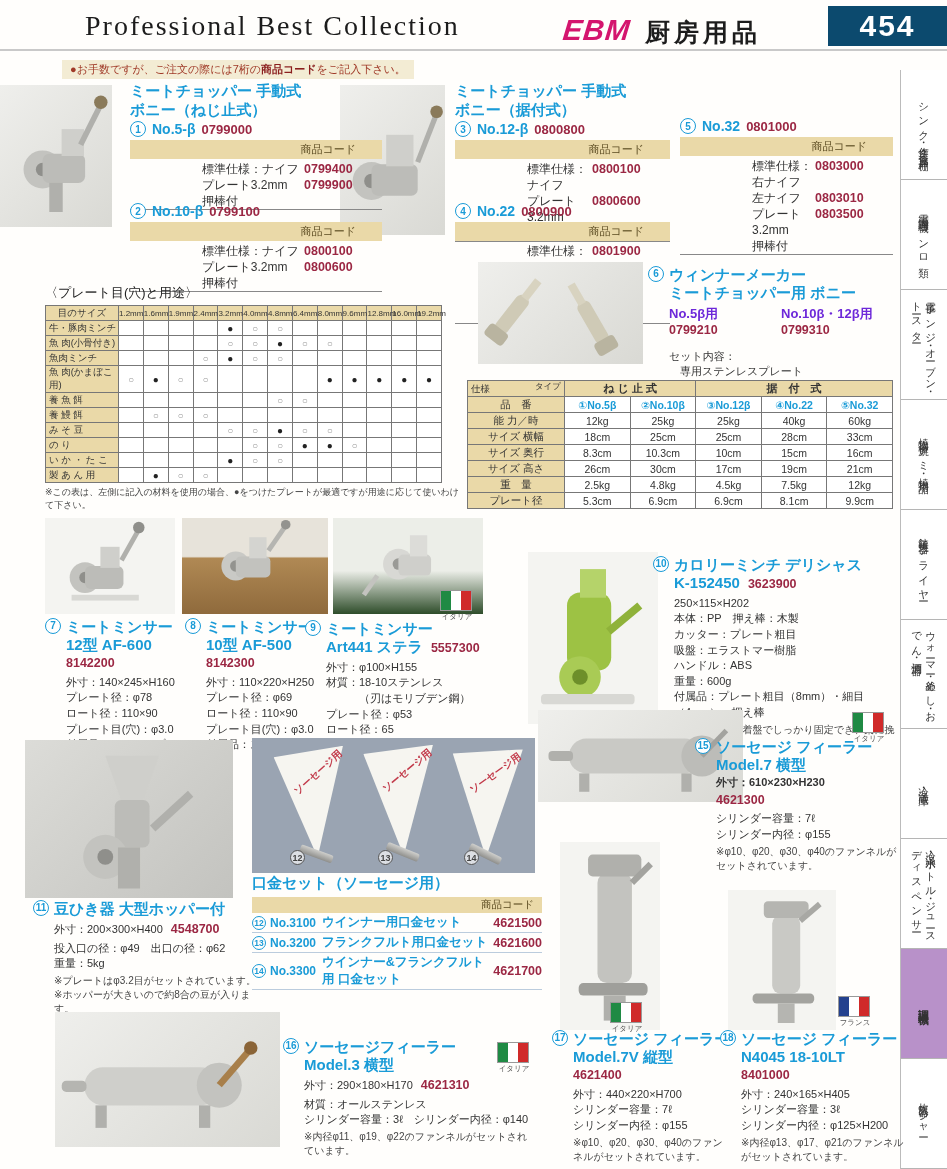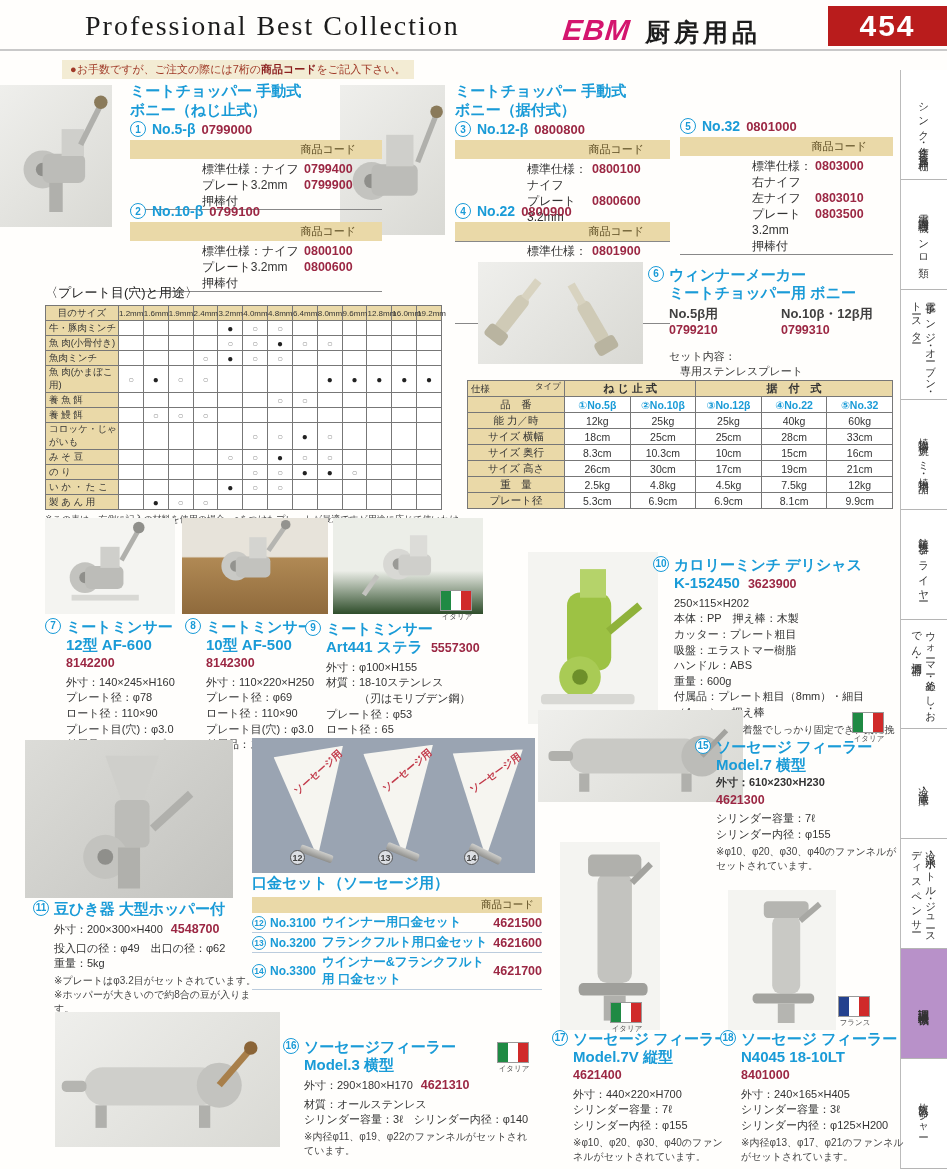--- a/index.html
+++ b/index.html
@@ -6,21 +6,21 @@
   body{font-family:"Liberation Sans","DejaVu Sans",sans-serif;color:#333;}
   #page{position:relative;width:947px;height:1169px;background:#fffefc;overflow:hidden;}
 
   
   .h-title{position:absolute;left:85px;top:10px;font-family:"Liberation Serif","DejaVu Serif",serif;
            font-size:28px;letter-spacing:2px;color:#1c1c1c;}
   .h-brand{position:absolute;left:563px;top:14px;font-size:29px;font-weight:bold;font-style:italic;
            color:#d4156e;transform:skewX(-6deg);letter-spacing:1px;}
   .h-cat{position:absolute;left:645px;top:16px;font-size:25px;letter-spacing:4px;color:#1c1c1c;font-weight:bold;}
   .h-rule{position:absolute;left:0;top:49px;width:947px;height:2px;background:#c9c9c9;}
-  .page-badge{position:absolute;left:828px;top:6px;width:119px;height:40px;background:#b91c1c;
+  .page-badge{position:absolute;left:828px;top:6px;width:119px;height:40px;background:#0c4a6e;
               color:#fff;font-size:30px;font-weight:bold;display:flex;align-items:center;justify-content:center;letter-spacing:2px;}
   .notice{position:absolute;left:62px;top:60px;background:#f3ecd4;color:#a03a28;font-size:11px;padding:2px 8px;}
   .notice b{color:#8b1f1f;}
 
   
   .sidebar{position:absolute;right:0;top:70px;bottom:0;width:46px;border-left:1px solid #bbb;
            display:flex;flex-direction:column;background:#fff;}
   .sb-item{flex:1;writing-mode:vertical-rl;font-size:10.5px;letter-spacing:2px;color:#333;
            display:flex;align-items:center;justify-content:center;border-bottom:1px solid #b5b5b5;padding:4px 0;}
   .sb-item.c-active{background:#b891c9;font-weight:bold;}
@@ -98,21 +98,21 @@
   .pcode.inline{margin-left:8px;}
   .plines{margin-left:21px;font-size:11px;color:#333;line-height:1.42;margin-top:2px;}
   .plines div{white-space:pre-wrap;}
   .pnotes{margin-left:21px;font-size:10px;color:#444;line-height:1.4;margin-top:2px;}
   .firstline{margin-left:21px;font-size:11px;color:#333;line-height:1.42;margin-top:2px;display:flex;align-items:baseline;}
 
   
   .winner{position:absolute;left:648px;top:266px;width:245px;}
   .w-variants{display:flex;margin-left:21px;margin-top:3px;}
   .w-variants .v{width:50%;}
-  .v-label{color:#404040;font-weight:bold;font-size:13px;}
+  .v-label{color:#6d28d9;font-weight:bold;font-size:13px;}
   .v-code{color:#9b2743;font-weight:bold;font-size:12.5px;}
   .w-lines{margin-left:21px;font-size:11px;color:#333;line-height:1.4;margin-top:12px;}
 
   
   .kuchi{position:absolute;left:252px;top:874px;width:290px;}
   .kuchi-title{color:#1a9bd7;font-weight:bold;font-size:15px;}
   .kuchi-head{background:#ead9a8;text-align:right;font-size:10.5px;color:#5a4a20;padding:1px 8px 1px 0;margin-top:4px;}
   .k-row{display:flex;align-items:center;gap:4px;font-size:12px;border-bottom:1px solid #bcd;padding:1px 0;}
   .k-num{box-sizing:border-box;display:inline-flex;width:14px;height:14px;min-width:14px;border:1.2px solid #1a9bd7;color:#1a9bd7;
          border-radius:50%;font-size:8.5px;font-weight:bold;align-items:center;justify-content:center;}
@@ -464,36 +464,20 @@
             <td></td>
             <td></td>
             <td></td>
             <td></td>
             <td></td>
             <td></td>
             <td></td>
             <td></td>
           </tr>
 
-          <tr>
-            <th>コロッケ・じゃがいも</th>
-            <td></td>
-            <td></td>
-            <td></td>
-            <td></td>
-            <td></td>
-            <td class="c-ok"></td>
-            <td class="c-ok"></td>
-            <td class="c-best"></td>
-            <td class="c-ok"></td>
-            <td></td>
-            <td></td>
-            <td></td>
-            <td></td>
-          </tr>
 
           <tr>
             <th>み そ 豆</th>
             <td></td>
             <td></td>
             <td></td>
             <td></td>
             <td class="c-ok"></td>
             <td class="c-ok"></td>
             <td class="c-best"></td>

